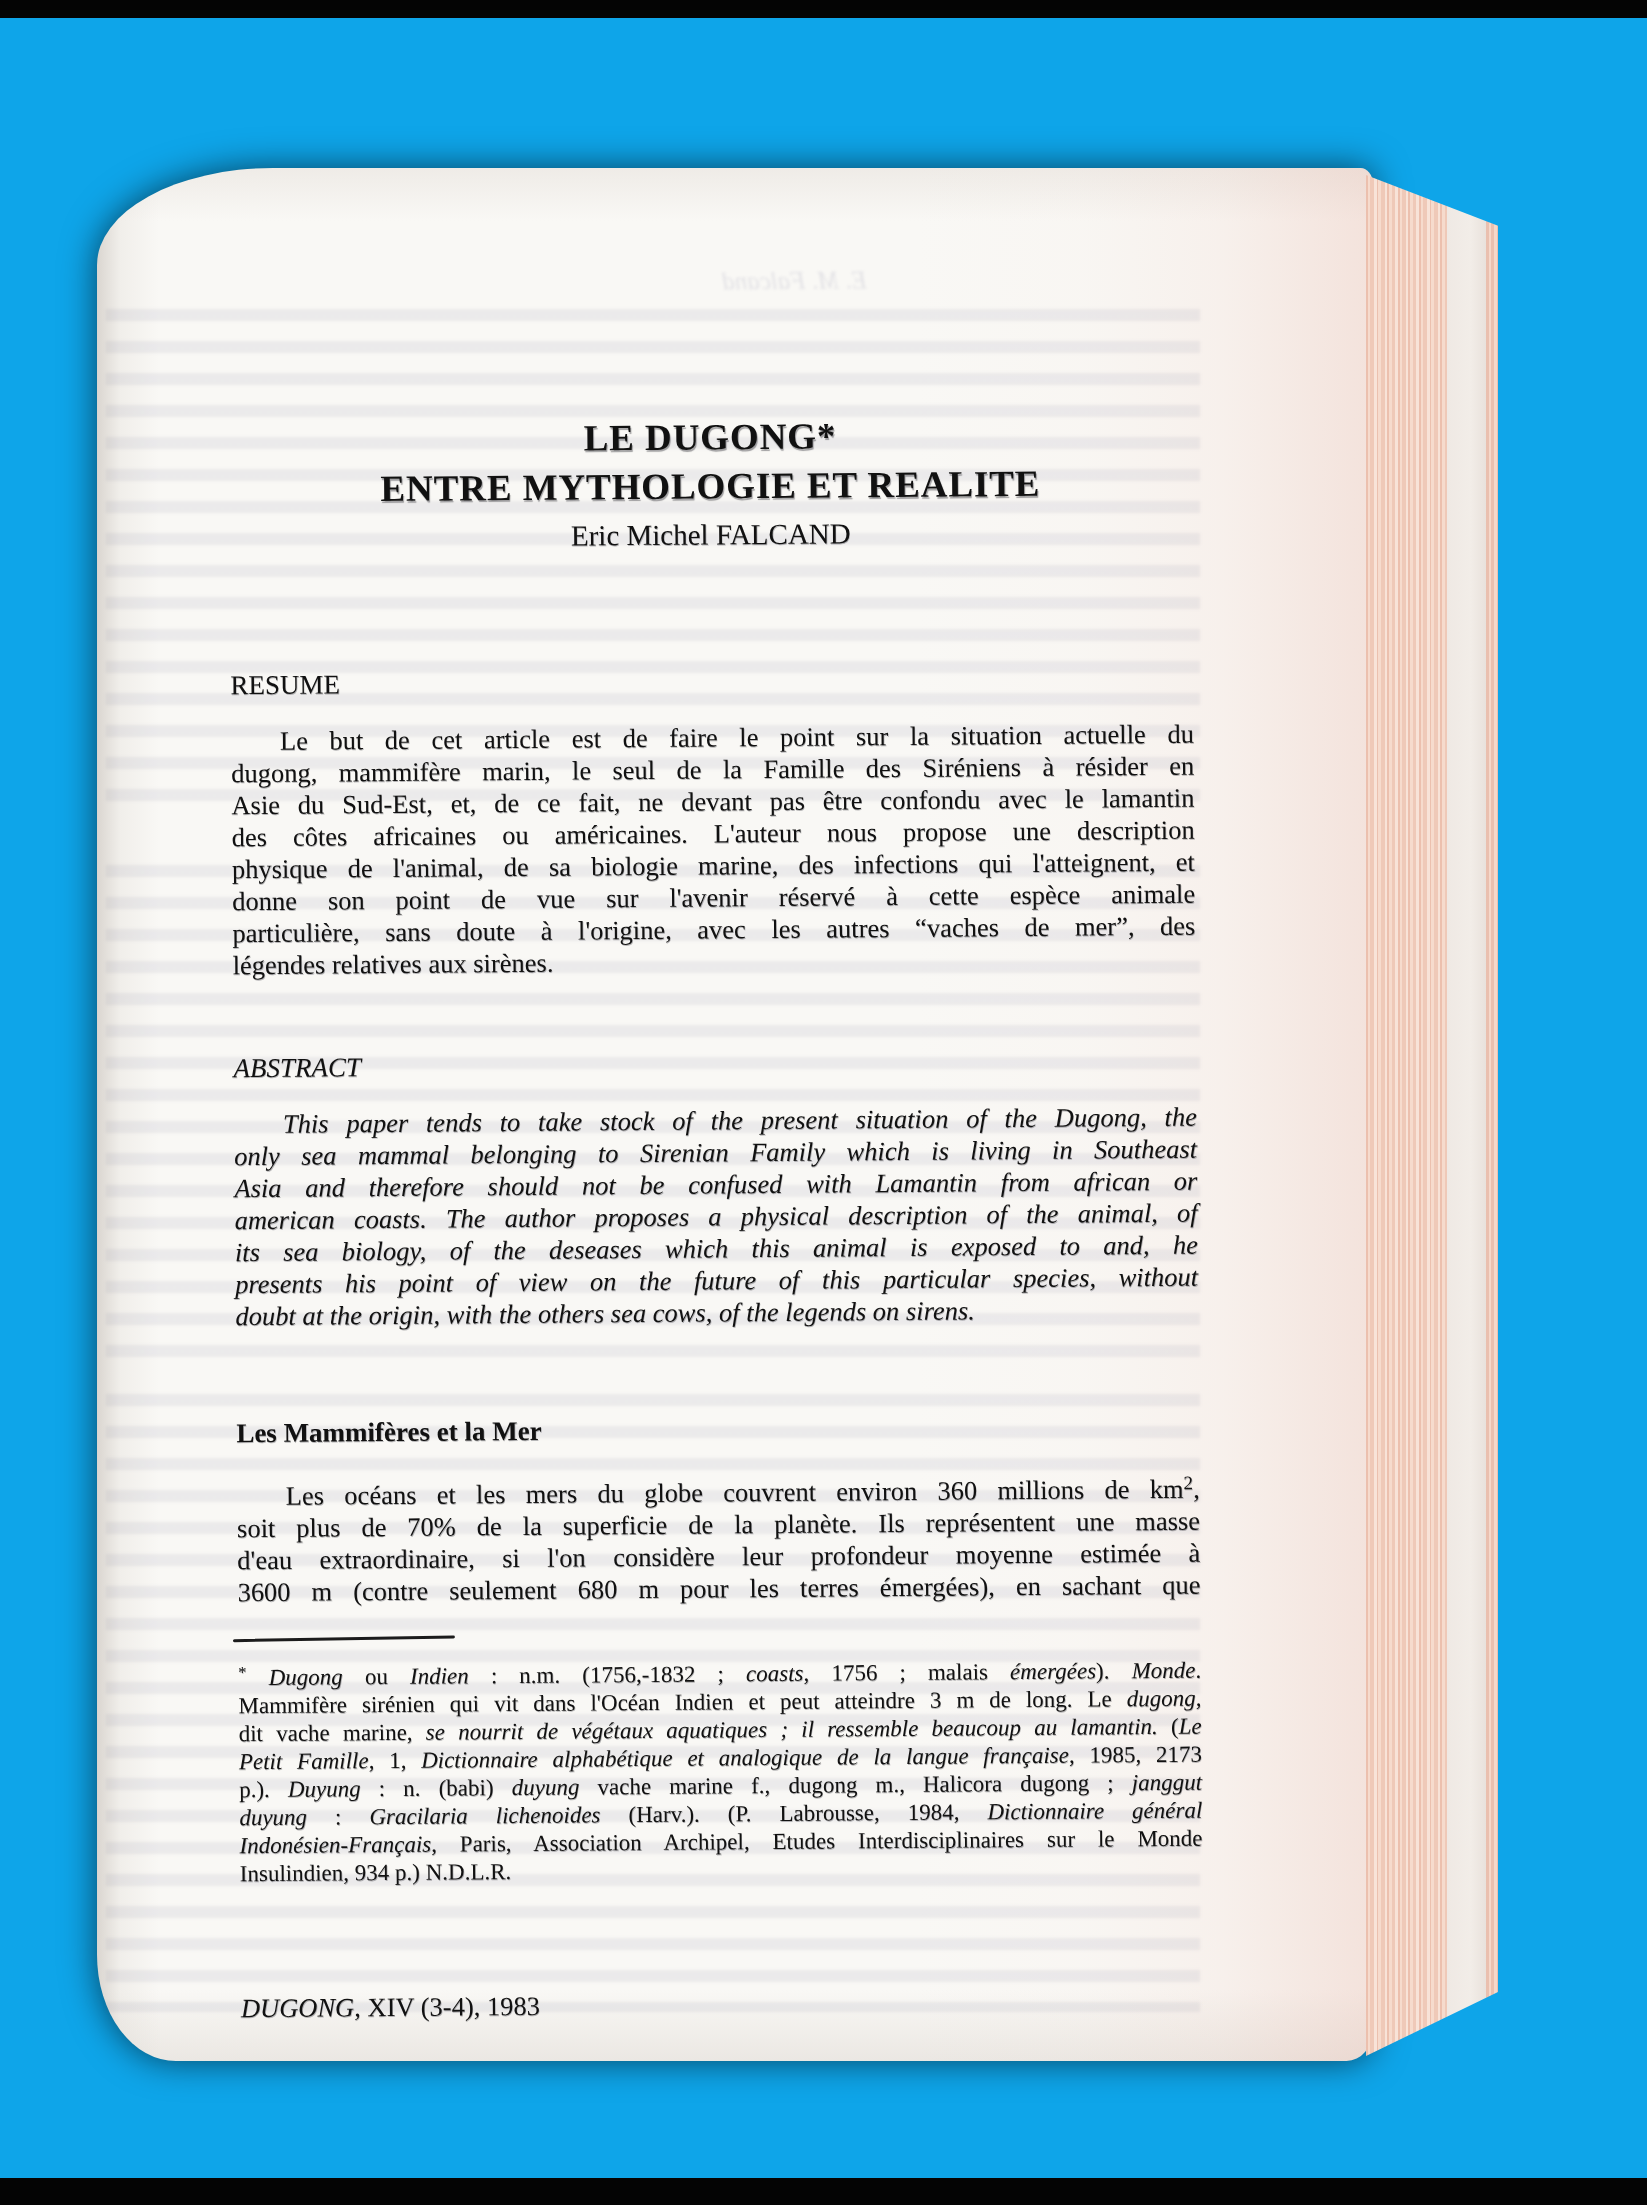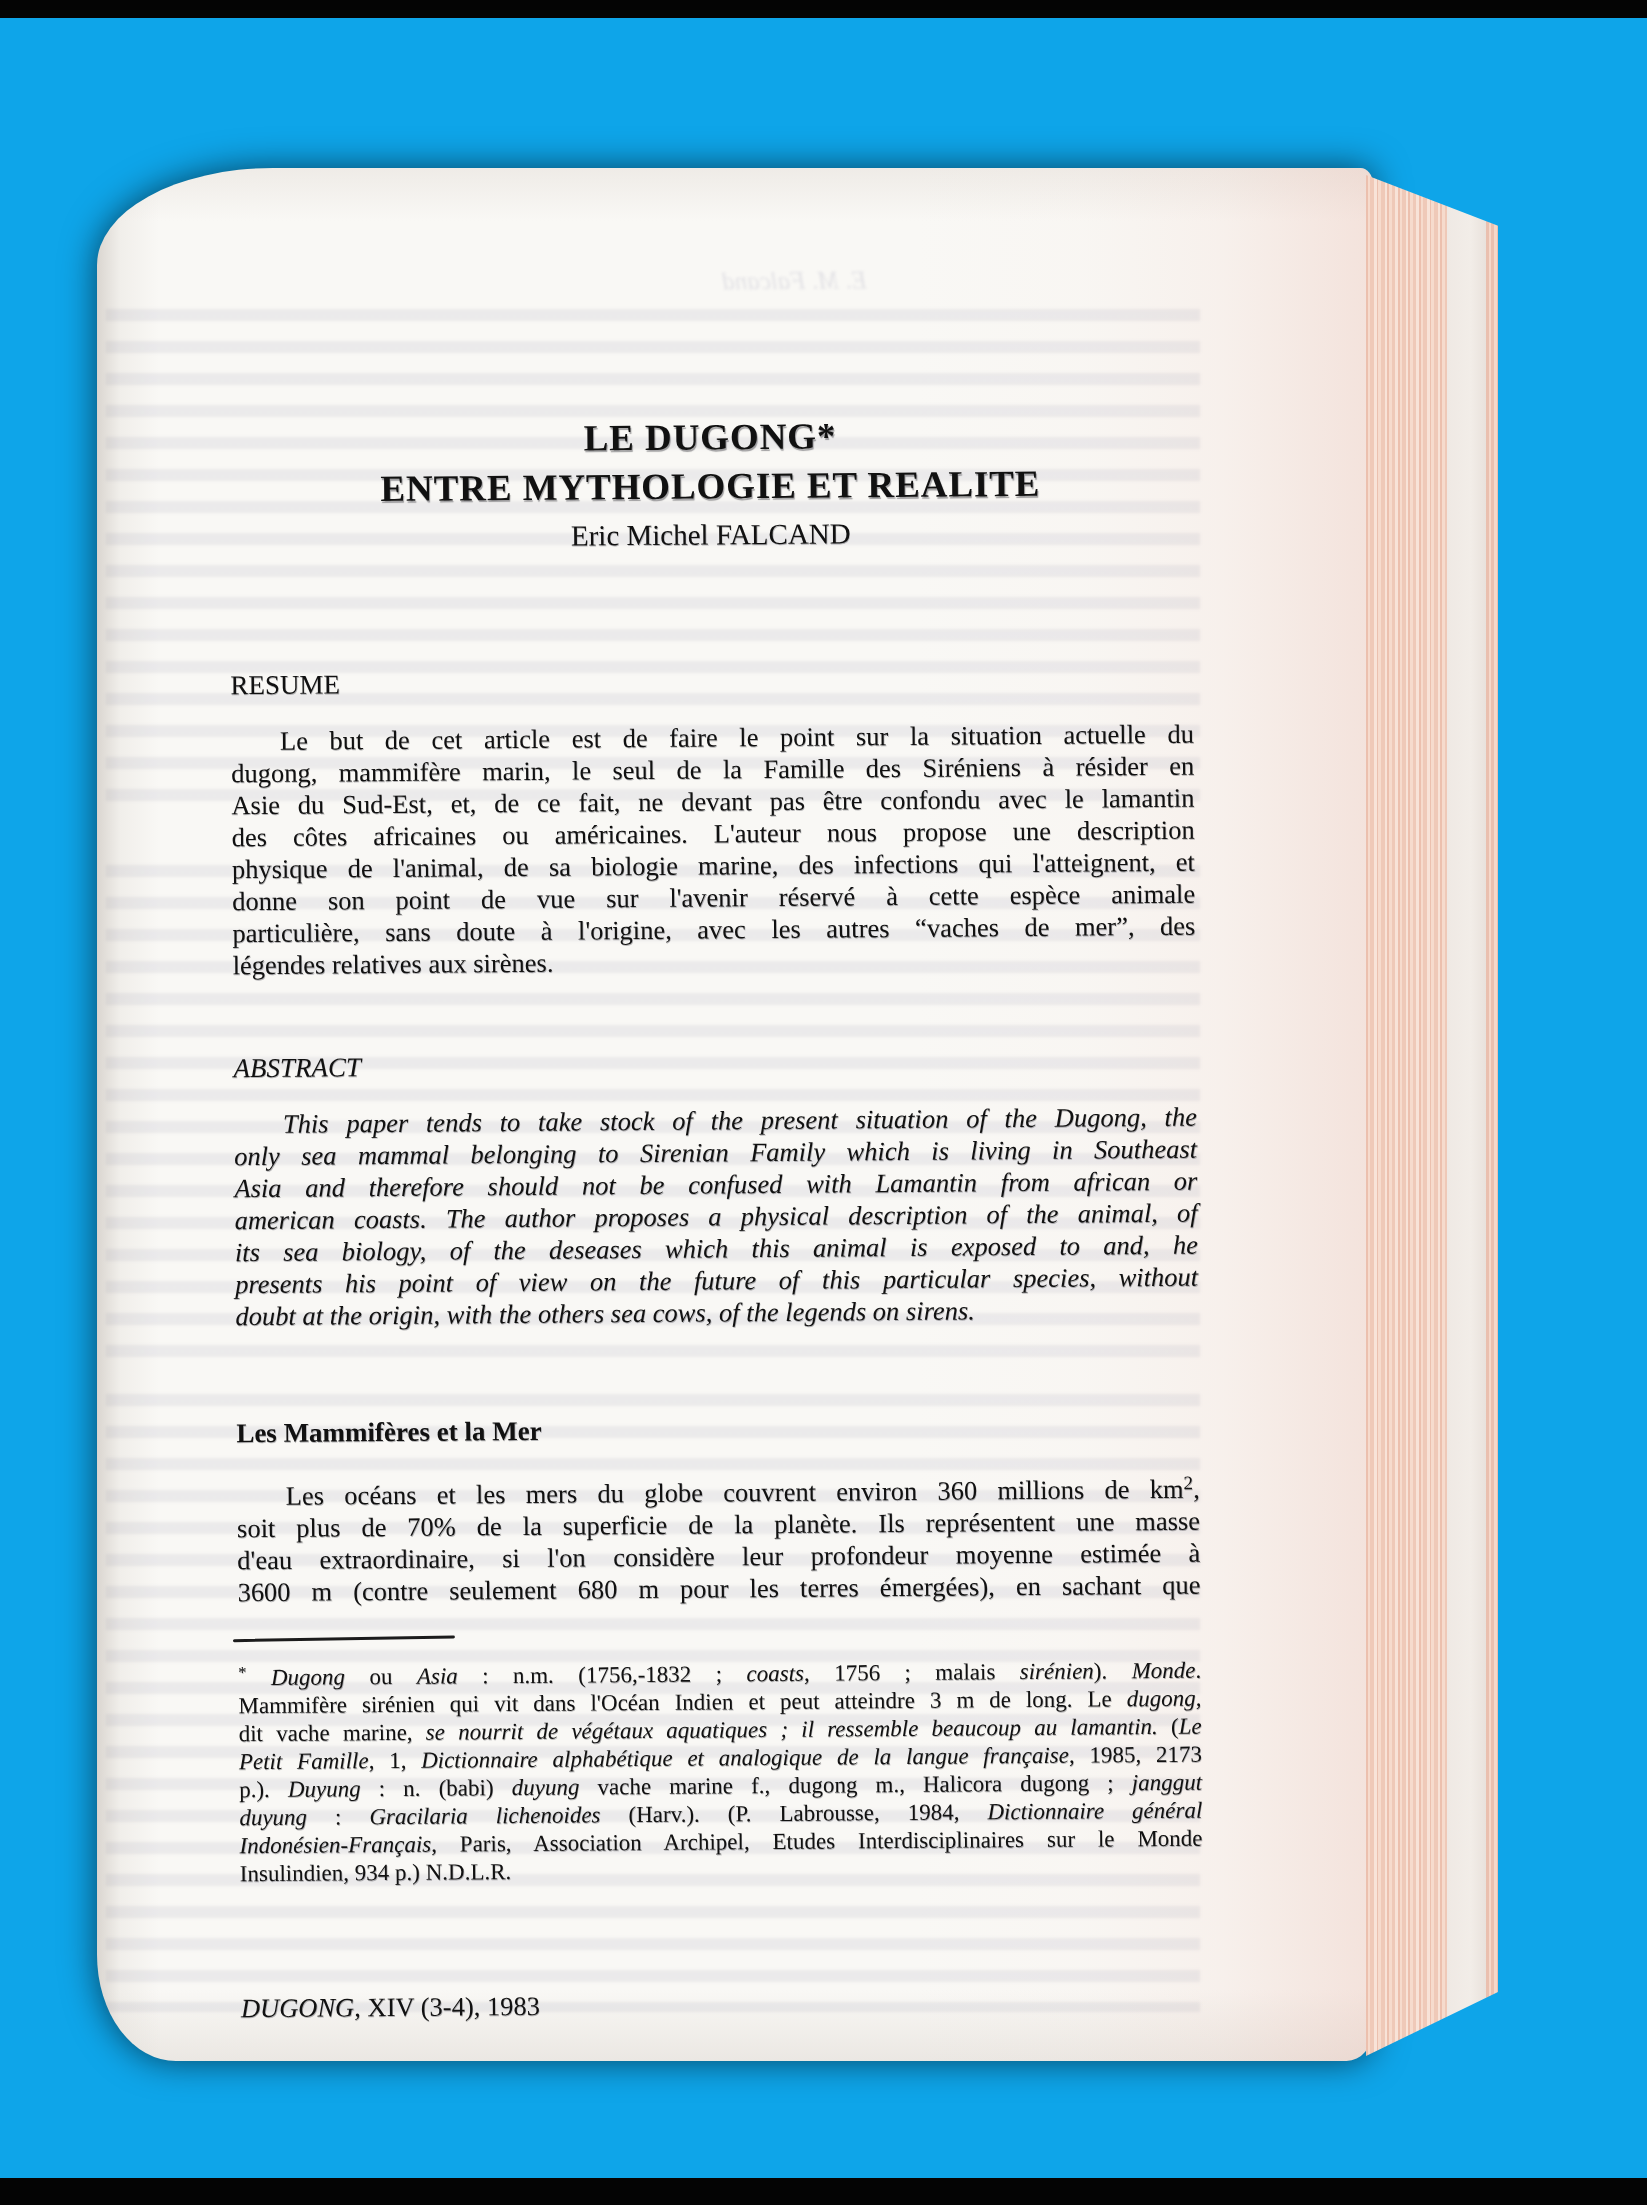--- a/index.html
+++ b/index.html
@@ -110,21 +110,21 @@
     <div id="section-h" class="col ink">Les Mammifères et la Mer</div>
     <div id="section-p" class="col ink">
         <div class="pline indent"><span>Les océans et les mers du globe couvrent environ 360 millions de km</span><span class="sup">2</span><span>,</span></div>
         <div class="pline"><span>soit plus de 70% de la superficie de la planète. Ils représentent une masse</span></div>
         <div class="pline"><span>d'eau extraordinaire, si l'on considère leur profondeur moyenne estimée à</span></div>
         <div class="pline"><span>3600 m (contre seulement 680 m pour les terres émergées), en sachant que</span></div>
       </div>
 
     <div id="fn-rule"></div>
     <div id="footnote" class="col ink">
-        <div class="pline"><span class="sup">*</span><span> </span><span class="it">Dugong</span><span> ou </span><span class="it">Asia</span><span> : n.m. (1756,-1832 ; </span><span class="it">coasts</span><span>, 1756 ; malais </span><span class="it">sirénien</span><span>). </span><span class="it">Monde</span><span>.</span></div>
+        <div class="pline"><span class="sup">*</span><span> </span><span class="it">Dugong</span><span> ou </span><span class="it">Indien</span><span> : n.m. (1756,-1832 ; </span><span class="it">coasts</span><span>, 1756 ; malais </span><span class="it">émergées</span><span>). </span><span class="it">Monde</span><span>.</span></div>
         <div class="pline"><span>Mammifère sirénien qui vit dans l'Océan Indien et peut atteindre 3 m de long. Le </span><span class="it">dugong</span><span>,</span></div>
         <div class="pline"><span>dit vache marine, </span><span class="it">se nourrit de végétaux aquatiques ; il ressemble beaucoup au lamantin.</span><span> (</span><span class="it">Le</span></div>
         <div class="pline"><span class="it">Petit Famille</span><span>, 1, </span><span class="it">Dictionnaire alphabétique et analogique de la langue française</span><span>, 1985, 2173</span></div>
         <div class="pline"><span>p.). </span><span class="it">Duyung</span><span> : n. (babi) </span><span class="it">duyung</span><span> vache marine f., dugong m., Halicora dugong ; </span><span class="it">janggut</span></div>
         <div class="pline"><span class="it">duyung</span><span> : </span><span class="it">Gracilaria lichenoides</span><span> (Harv.). (P. Labrousse, 1984, </span><span class="it">Dictionnaire général</span></div>
         <div class="pline"><span class="it">Indonésien-Français</span><span>, Paris, Association Archipel, Etudes Interdisciplinaires sur le Monde</span></div>
         <div class="pline last"><span>Insulindien, 934 p.) N.D.L.R.</span></div>
       </div>
 
     <div id="footer" class="col ink">

